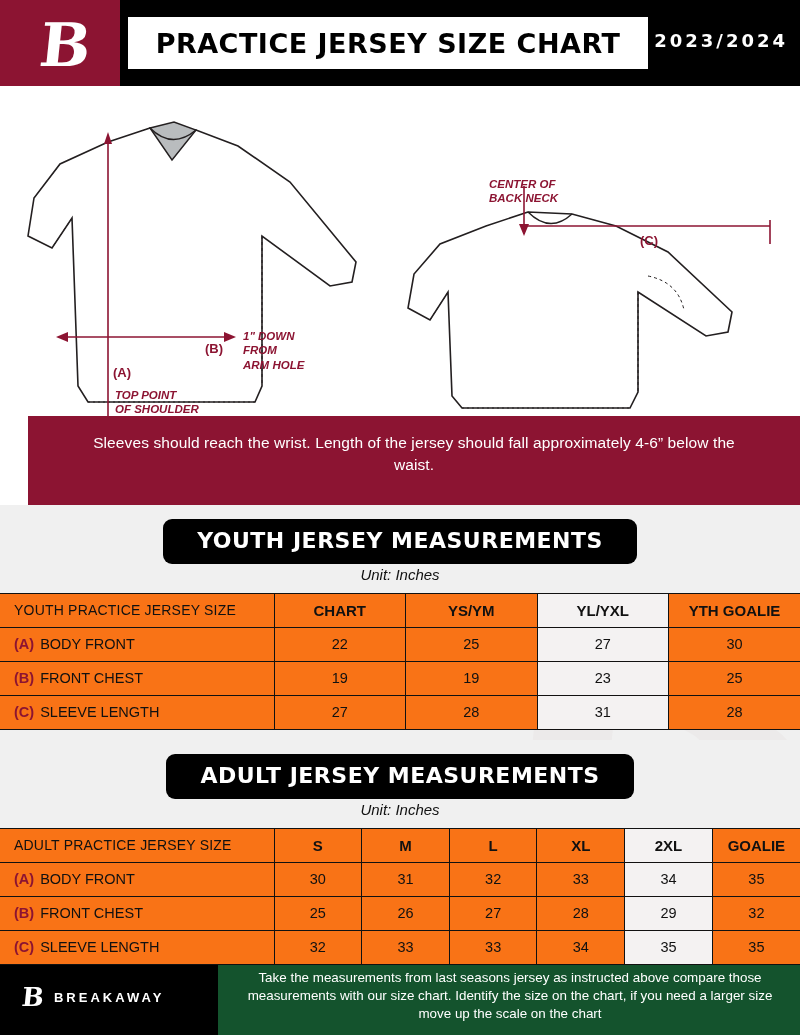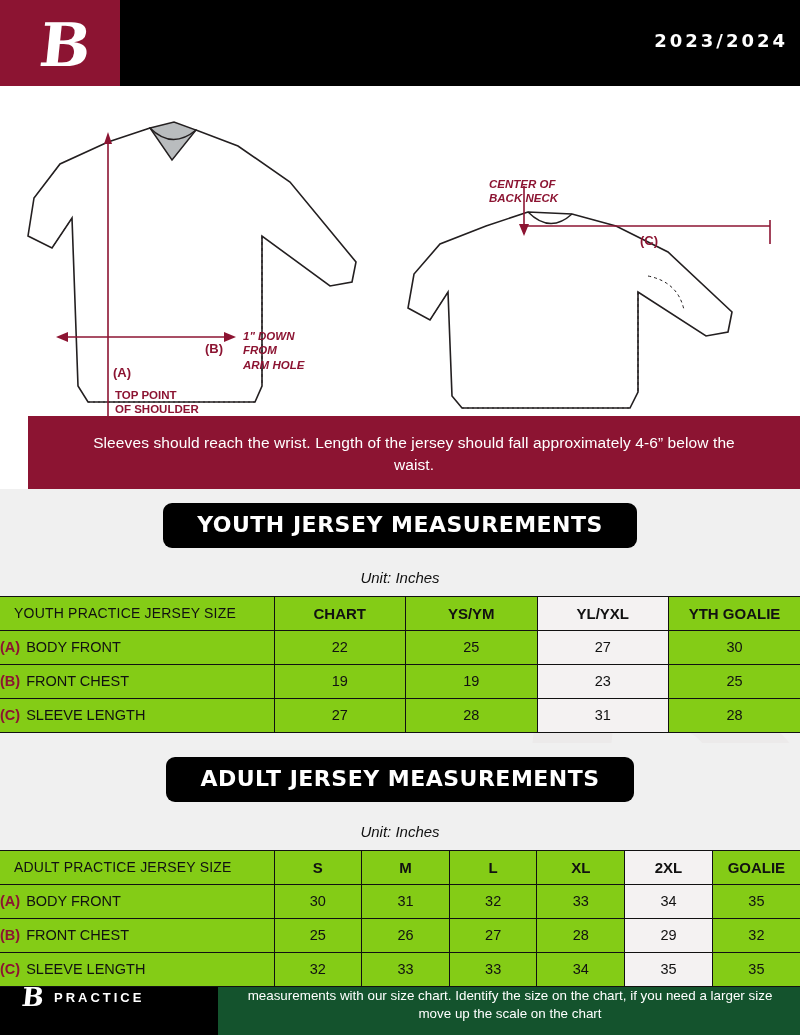--- a/index.html
+++ b/index.html
@@ -69,21 +69,21 @@
     position: relative;
     height: 330px;
     background: #ffffff;
   }
   .diagram svg { display: block; }
 
   
   .note-bar {
     background: #8c1432;
     color: #ffffff;
-    padding: 16px 60px 12px;
+    padding: 16px 60px 28px;
     text-align: center;
     font-size: 15.5px;
     line-height: 1.45;
     letter-spacing: 0.1px;
     margin-left: 28px;
   }
 
   
   .section {
     background: #f0f0f0;
@@ -103,40 +103,41 @@
     letter-spacing: 0.5px;
     padding: 9px 34px 11px;
     border-radius: 9px;
     text-align: center;
   }
   .unit {
     text-align: center;
     font-style: italic;
     font-size: 15px;
     color: #111;
-    padding: 21px 0 10px;
+    padding: 2px 0 10px;
   }
 
   
   table {
     width: 100%;
     border-collapse: collapse;
-    background: #84cc16;
+    background: #f97316;
     table-layout: fixed;
   }
   table td, table th {
     border: 1px solid #111111;
     height: 34px;
     text-align: center;
     font-size: 14.5px;
     color: #111111;
     font-weight: normal;
   }
   table .rowhead {
     text-align: left;
+    padding-left: 14px;
     font-size: 14.5px;
   }
   table thead td, table thead th {
     font-size: 14.5px;
   }
   thead .sizehead {
     text-align: left;
     padding-left: 14px;
     font-size: 14px;
     letter-spacing: 0.2px;
@@ -216,20 +217,23 @@
 </head>
 <body>
 
 <div class="watermark">B</div>
 
 <div class="header">
   <div class="header-left">
     <div class="logo-box">
       <span class="logo-b">B</span>
     </div>
+  </div>
+  <div class="title-plate">
+    <h1>PRACTICE JERSEY SIZE CHART</h1>
   </div>
   <div class="season">2023/2024</div>
 </div>
 
 <div class="diagram">
   <svg width="800" height="330" viewBox="0 0 800 330">
 
     <g>
       <path d="M150 42 L108 56 L60 78 L34 112 L28 150 L52 162 L72 132 L78 300 L88 316 L255 316 L262 300 L262 150 L330 200 L352 196 L356 176 L290 96 L238 60 L196 44 Z" fill="#ffffff" stroke="#231f20" stroke-width="1.6"></path>
       <path d="M150 42 L172 74 L196 44 L174 36 Z" fill="#b9bcbe" stroke="#231f20" stroke-width="1.4"></path>
@@ -275,21 +279,21 @@
     <div>BACK NECK</div>
   </div>
   <div style="position:absolute; left:640px; top:147px; color:#8c1432; font-weight:bold; font-size:13px;">(C)</div>
   <div style="position:absolute; left:205px; top:255px; color:#8c1432; font-weight:bold; font-size:13px;">(B)</div>
   <div style="position:absolute; left:113px; top:279px; color:#8c1432; font-weight:bold; font-size:13px;">(A)</div>
   <div style="position:absolute; left:243px; top:243px; color:#8c1432; font-style:italic; font-weight:bold; font-size:11.5px; line-height:1.25;">
     <div>1" DOWN</div>
     <div>FROM</div>
     <div>ARM HOLE</div>
   </div>
-  <div style="position:absolute; left:115px; top:302px; color:#8c1432; font-weight:bold; font-size:11.5px; line-height:1.25;">
+  <div style="position:absolute; left:115px; top:302px; color:#8c1432; font-style:italic; font-weight:bold; font-size:11.5px; line-height:1.25;">
     <div>TOP POINT</div>
     <div>OF SHOULDER</div>
   </div>
 </div>
 
 <div class="note-bar">Sleeves should reach the wrist. Length of the jersey should fall approximately 4-6” below the waist.</div>
 
 <div class="section">
   <div class="section-head">
     <div class="section-pill">YOUTH JERSEY MEASUREMENTS</div>
@@ -390,16 +394,16 @@
         <td class="shade">35</td>
         <td>35</td>
       </tr>
     </tbody>
   </table>
 </div>
 
 <div class="footer">
   <div class="footer-left">
     <span class="footer-logo">B</span>
-    <span class="footer-brand">PRACTICE</span>
+    <span class="footer-brand">BREAKAWAY</span>
   </div>
   <div class="footer-right">Take the measurements from last seasons jersey as instructed above compare those measurements  with our size chart. Identify the size on the chart, if you need a larger size move up the scale on the chart</div>
 </div>
 
 </body></html>

